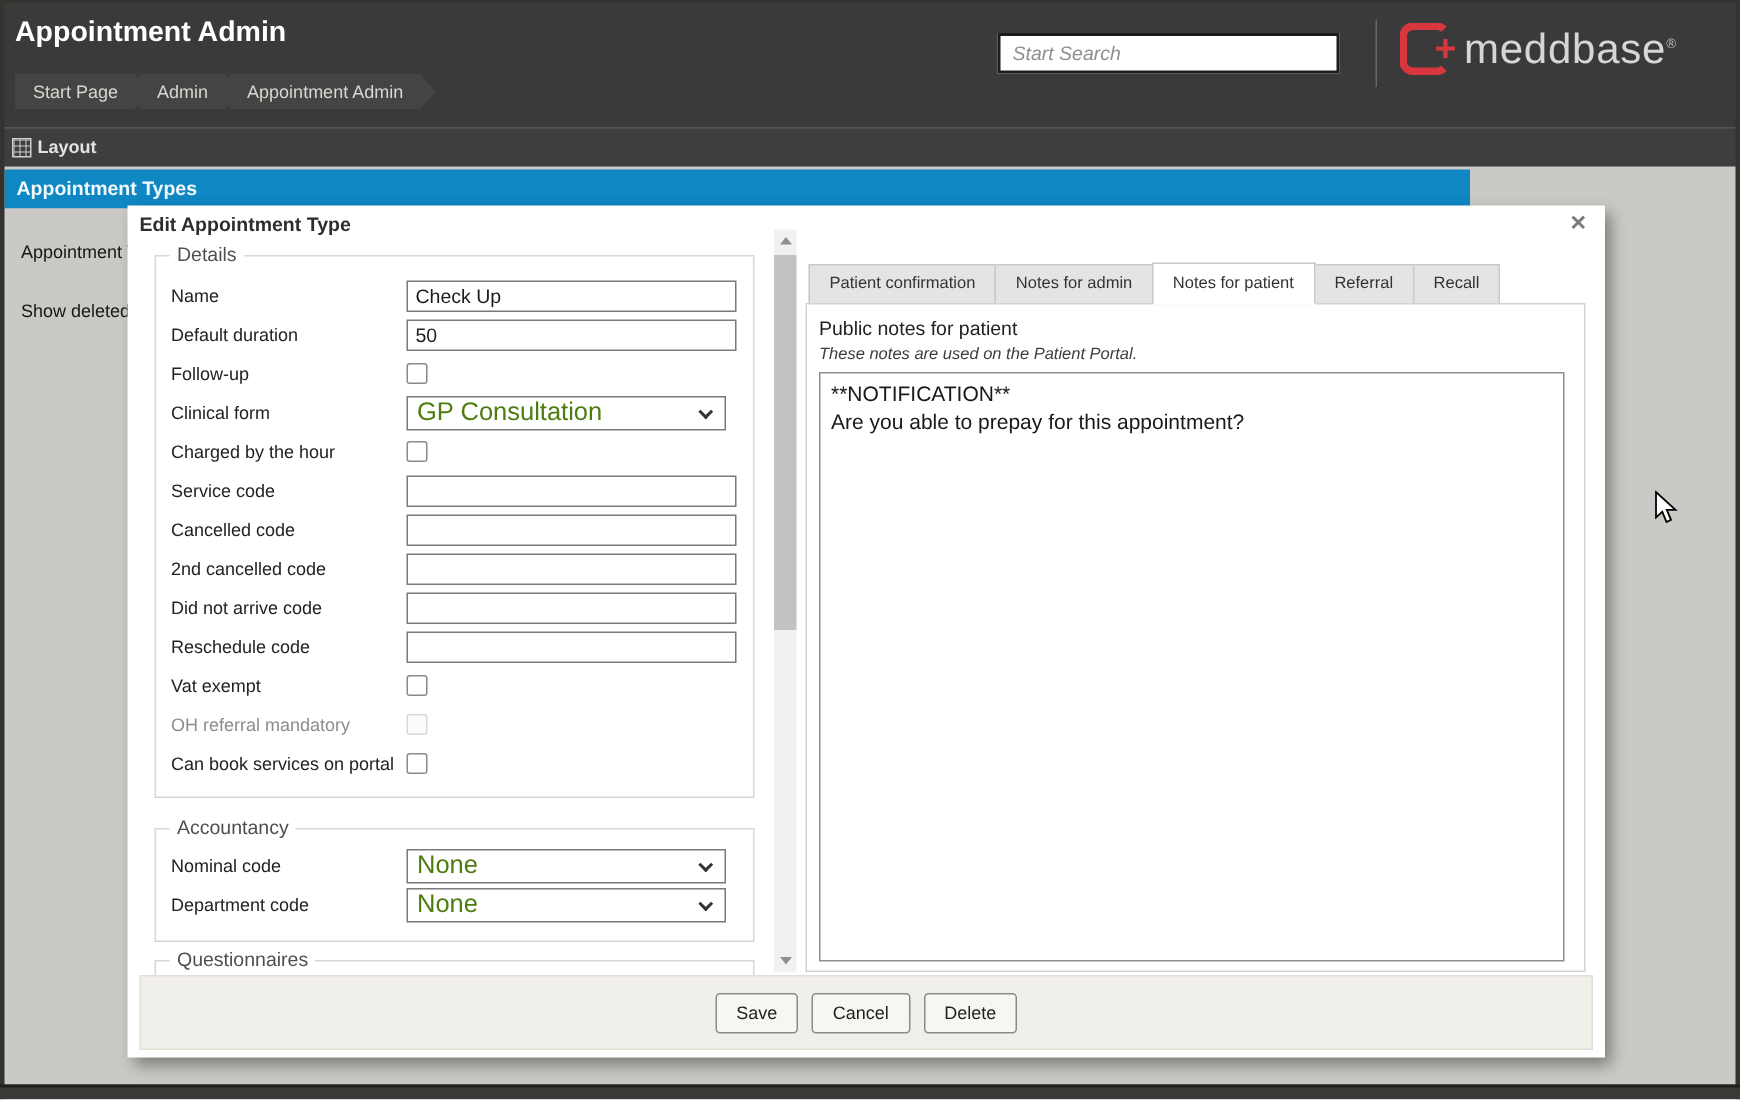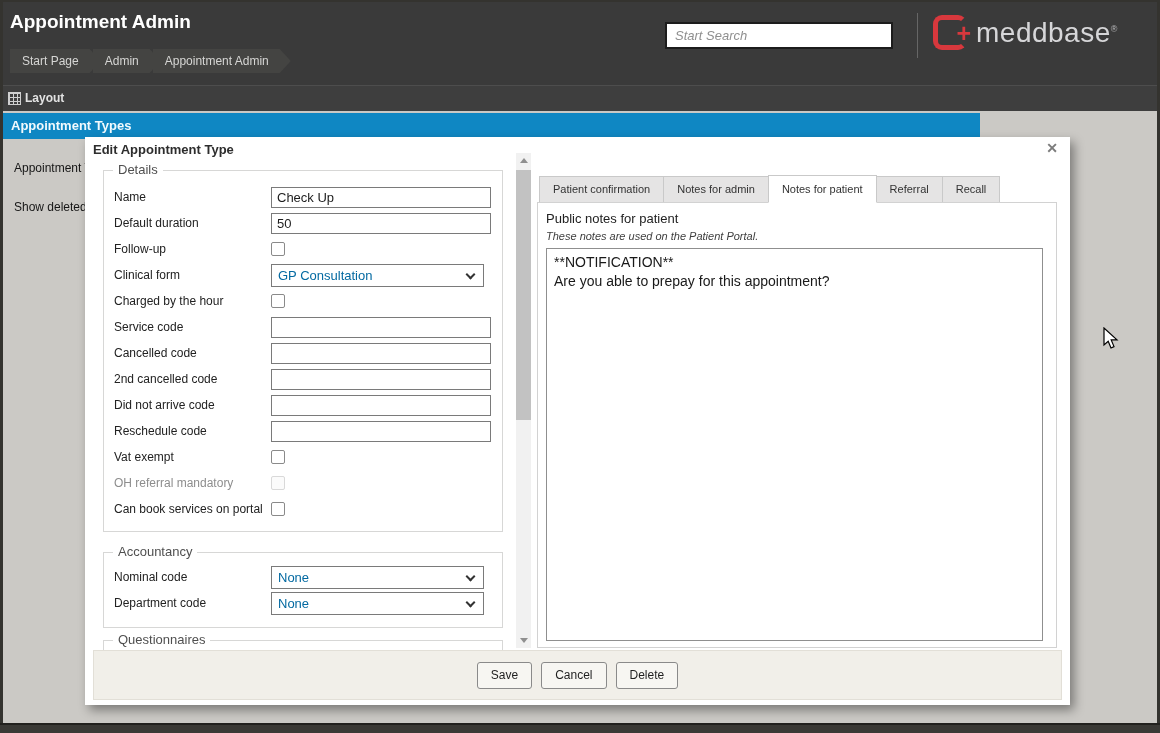--- a/index.html
+++ b/index.html
@@ -56,21 +56,21 @@
   .legend { position:absolute; top:-9px; left:9px; background:#fff; padding:0 5px; font-size:13px; color:#4f4f4f; }
   #fs-details { left:18px; top:33px; width:400px; height:362px; padding:13px 0 0 10px; }
   #fs-accountancy { left:18px; top:415px; width:400px; height:76px; padding:11px 0 0 10px; }
   #fs-questionnaires { left:18px; top:503px; width:400px; height:60px; }
 
   .frow { display:flex; align-items:center; height:26px; }
   .flabel { flex:0 0 157px; font-size:12px; color:#222; }
   .flabel.dim { color:#8d8d8d; }
   .tinput { width:220px; height:21px; border:1px solid #7a7a7a; font-size:13px; padding:0 5px; color:#1c1c1c; font-family:"Liberation Sans", sans-serif; background:#fff; }
   .select { position:relative; width:213px; height:23px; border:1px solid #7a7a7a; background:#fff; display:flex; align-items:center; }
-  .selval { font-size:13px; color:#0369a1; padding-left:6px; }
+  .selval { font-size:17px; color:#4d7c0f; padding-left:6px; }
   .chev { position:absolute; right:9px; top:6px; width:7px; height:7px; border-right:2px solid #333; border-bottom:2px solid #333; transform:rotate(45deg); }
   .checkbox { width:14px; height:14px; border:1px solid #8a8a8a; border-radius:2px; background:#fff; }
   .checkbox.disabled { border-color:#d9d9d9; background:#fbfbfb; }
 
   
   #vscroll { position:absolute; left:431px; top:16px; width:15px; height:495px; background:#f1f1f1; }
   .scroll-arrow { position:absolute; left:0; width:15px; height:15px; display:flex; align-items:center; justify-content:center; }
   #scroll-up { top:0; } #scroll-down { bottom:0; }
   .tri-up { width:0; height:0; border-left:4px solid transparent; border-right:4px solid transparent; border-bottom:5px solid #8f8f8f; }
   .tri-down { width:0; height:0; border-left:4px solid transparent; border-right:4px solid transparent; border-top:5px solid #8f8f8f; }

